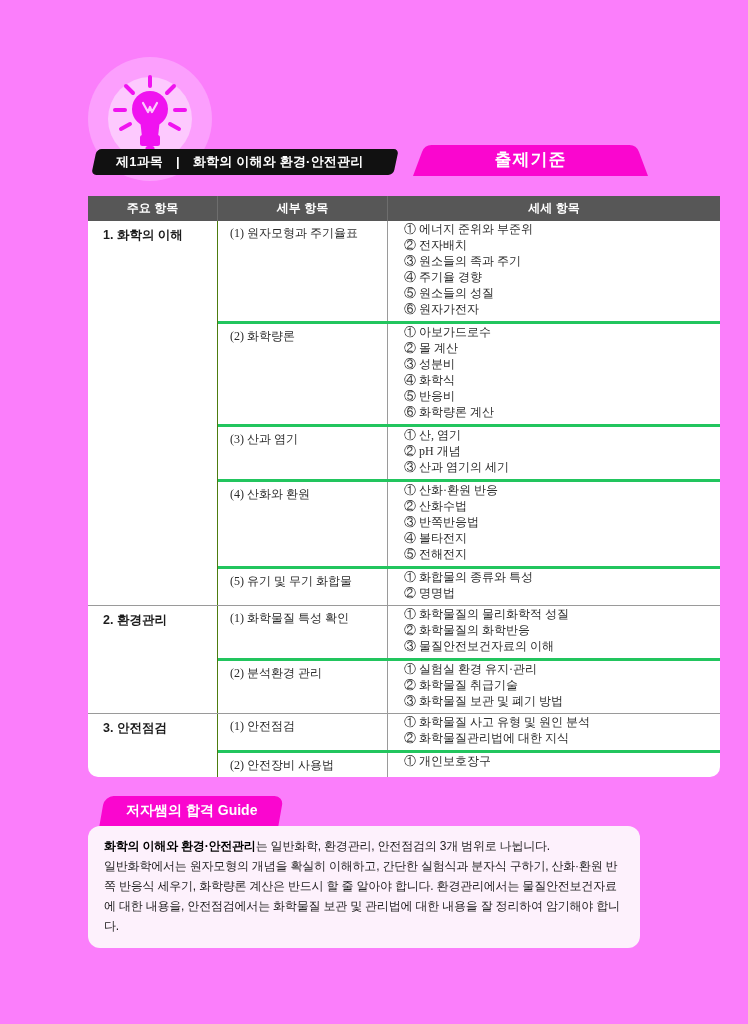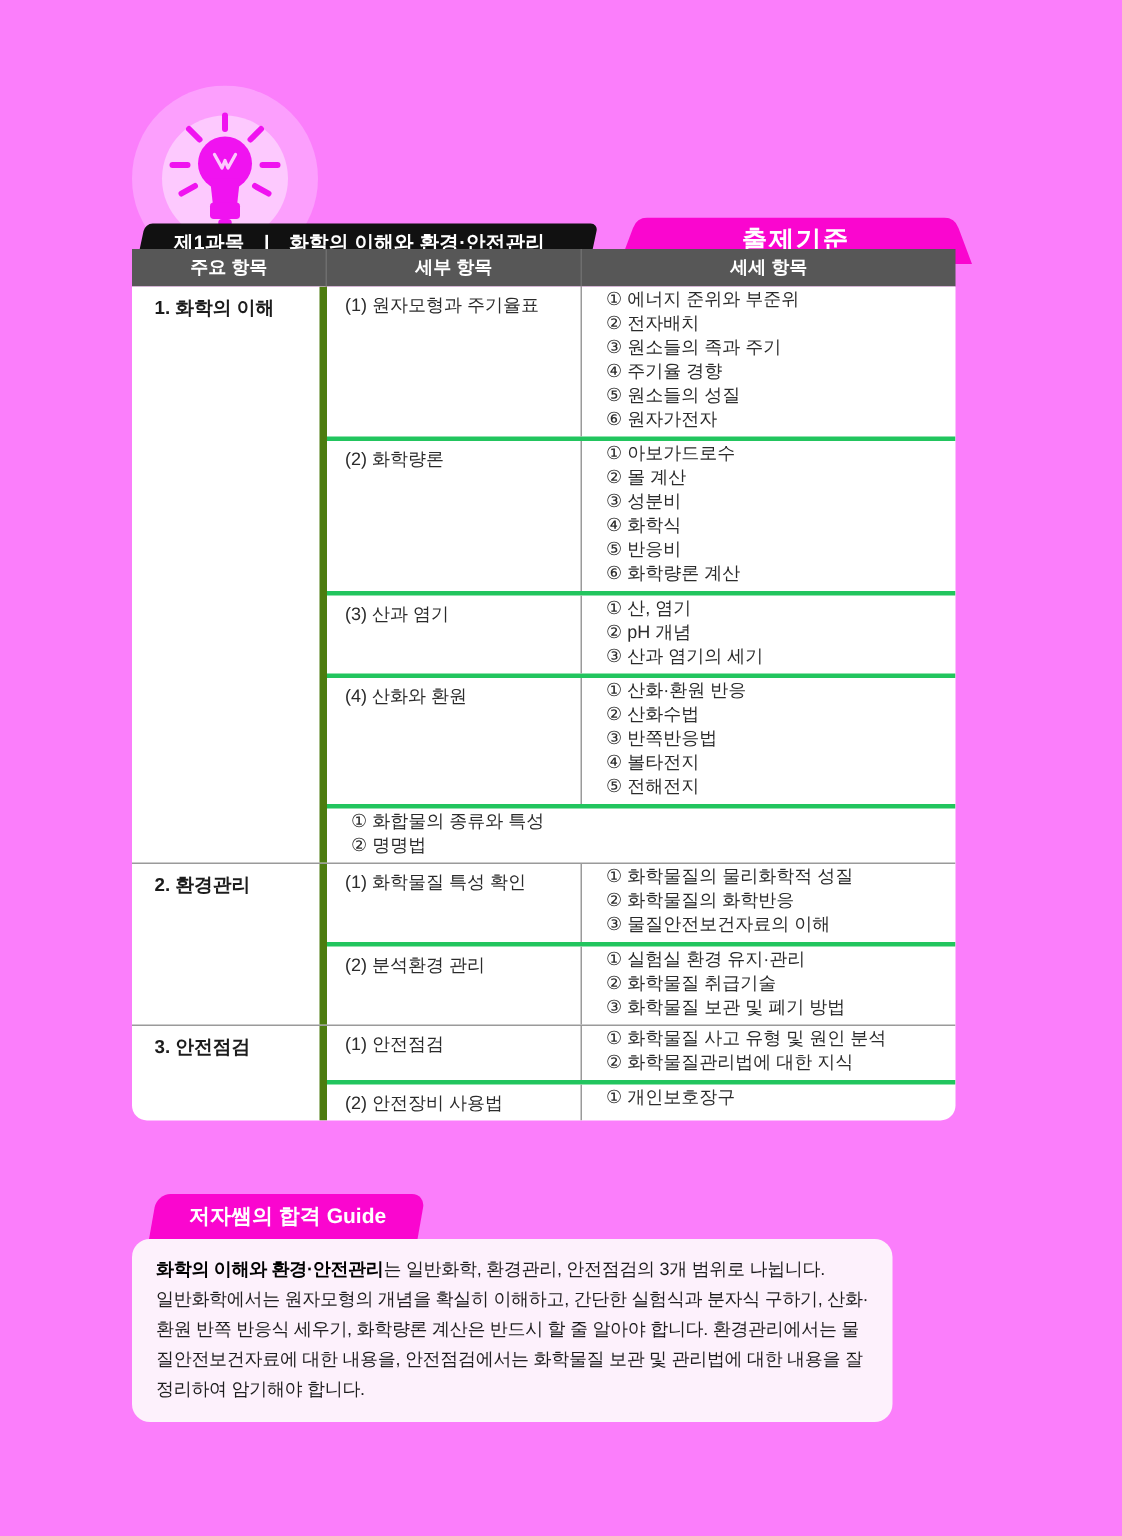--- a/index.html
+++ b/index.html
@@ -15,42 +15,42 @@
              transform:skewX(-12deg);border-radius:5px;display:flex;align-items:center;}
   .bb-inner{transform:skewX(12deg);color:#ffffff;font-size:13px;font-weight:bold;
             padding-left:22px;white-space:nowrap;letter-spacing:0.2px;}
   .bb-inner .gap{display:inline-block;width:13px;}
   .tab{position:absolute;left:322px;top:0;width:241px;height:31px;}
   .tab svg{position:absolute;left:0;top:0;}
   .tab-label{position:absolute;left:0;top:3px;width:100%;text-align:center;color:#ffffff;
              font-size:17px;font-weight:bold;letter-spacing:1px;}
 
   
-  .otable{position:absolute;left:88px;top:166px;width:549px;}
+  .otable{position:absolute;left:88px;top:196px;width:632px;}
   .thead{display:grid;grid-template-columns:130px 170px 1fr;background:#575757;height:25px;}
   .th{color:#ffffff;font-size:12px;font-weight:600;display:flex;align-items:center;justify-content:center;
       border-right:1px solid #6e6e6e;}
   .th:last-child{border-right:none;text-align:right;}
   .tbody{background:#ffffff;border-radius:0 0 10px 10px;overflow:hidden;color:#2b2b2b;}
   .section{display:grid;grid-template-columns:130px 1fr;}
   .section + .section{border-top:1px solid #9a9a9a;}
-  .main-cell{border-right:5px solid #4d7c0f;padding:6px 6px 4px 15px;font-size:12.5px;font-weight:bold;color:#1c1c1c;}
-  .subrows{display:block;}
+  .main-cell{border-right:1px solid #4d7c0f;padding:6px 6px 4px 15px;font-size:12.5px;font-weight:bold;color:#1c1c1c;}
+  .subrows{display:block;font-family:Liberation Serif, serif;}
   .subrow{display:grid;grid-template-columns:170px 1fr;}
   .subrow + .subrow{border-top:3px solid #22c55e;}
   .sub-cell{border-right:1px solid #9a9a9a;padding:4px 6px 4px 12px;font-size:12px;line-height:16px;}
   .detail-cell{padding:0 6px 4px 16px;}
   .detail-line{font-size:12px;line-height:16px;white-space:nowrap;}
 
   
   .guide{position:absolute;left:88px;top:796px;width:549px;}
   .badge{position:absolute;left:14px;top:0;height:30px;background:#fa06cf;border-radius:9px 9px 0 0;
          transform:skewX(-10deg);display:flex;align-items:center;padding:0 24px;}
   .badge-inner{transform:skewX(10deg);color:#ffffff;font-size:14px;font-weight:bold;white-space:nowrap;}
-  .guide-box{position:absolute;left:0;top:30px;width:507px;box-sizing:border-box;background:#fdf1fc;
+  .guide-box{position:absolute;left:0;top:30px;width:552px;box-sizing:border-box;background:#fdf1fc;
              border-radius:12px;padding:10px 16px 12px 16px;color:#1d1d1d;}
   .guide-box p{margin:0;font-size:12px;line-height:20px;letter-spacing:-0.2px;}
   .guide-box strong{color:#000000;}
 </style>
 </head>
 <body>
 
 <div class="page">
 
   <div class="bulb-art">
@@ -136,20 +136,21 @@
     <div class="detail-cell">
                 <div class="detail-line">① 산화·환원 반응</div>
                 <div class="detail-line">② 산화수법</div>
                 <div class="detail-line">③ 반쪽반응법</div>
                 <div class="detail-line">④ 볼타전지</div>
                 <div class="detail-line">⑤ 전해전지</div>
               </div>
   </div>
 
   <div class="subrow">
+    <div class="sub-cell">(5) 유기 및 무기 화합물</div>
     <div class="detail-cell">
                 <div class="detail-line">① 화합물의 종류와 특성</div>
                 <div class="detail-line">② 명명법</div>
               </div>
   </div>
 </div>
   </div>
 
   <div class="section">
     <div class="main-cell">2. 환경관리</div>

